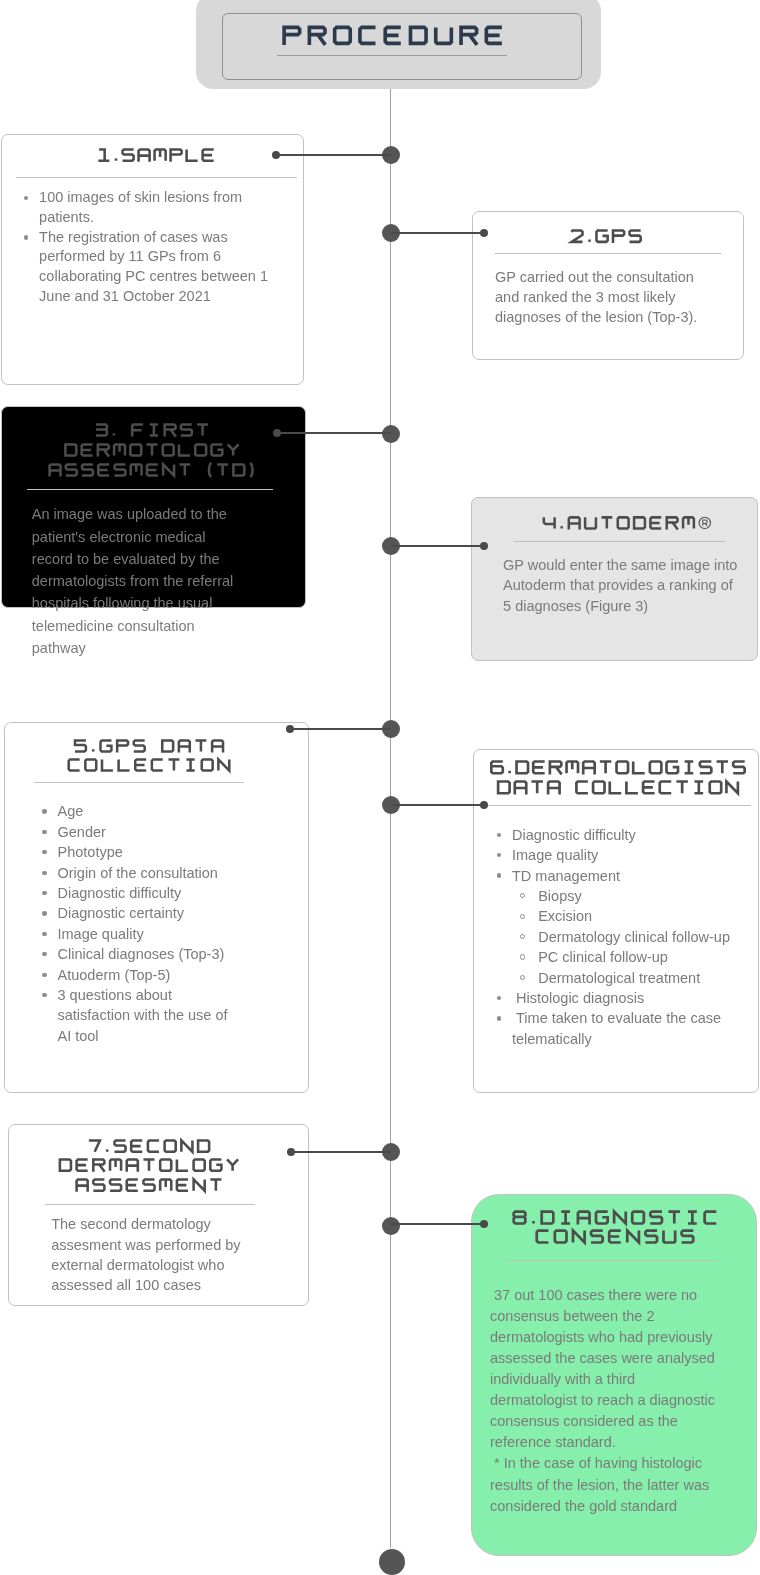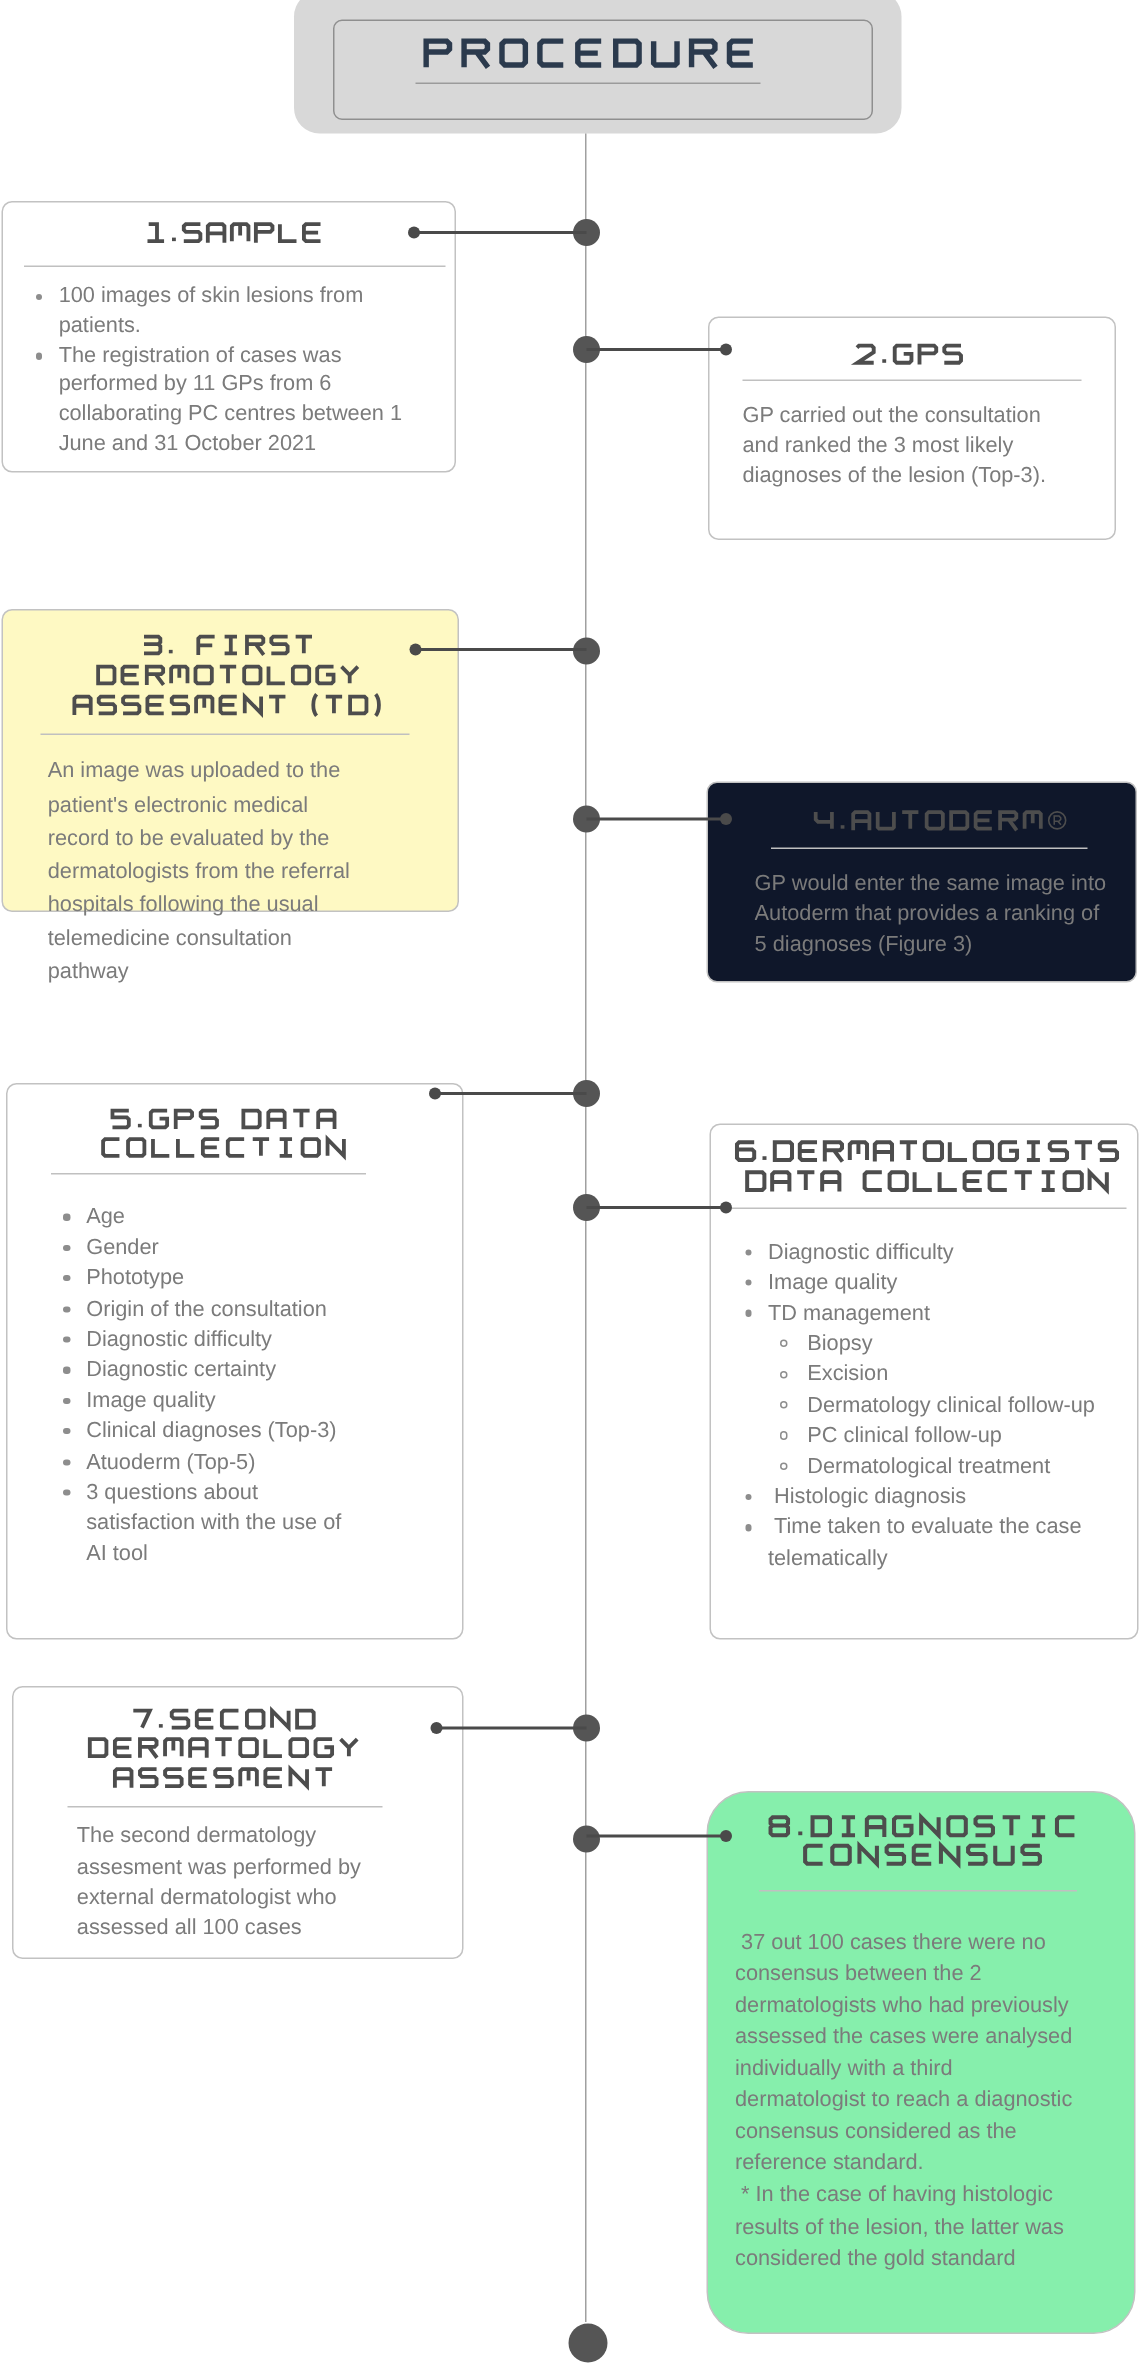--- a/index.html
+++ b/index.html
@@ -74,21 +74,21 @@
     <div class="axis" style="left: 390px; top: 89px; height: 1459px; background: rgb(160, 160, 160);"></div>
     <div class="dot" style="left: 381.7px; top: 145.9px; background: rgb(85, 85, 85);"></div>
     <div class="dot" style="left: 381.7px; top: 224px; background: rgb(85, 85, 85);"></div>
     <div class="dot" style="left: 381.7px; top: 425px; background: rgb(85, 85, 85);"></div>
     <div class="dot" style="left: 381.7px; top: 537.3px; background: rgb(85, 85, 85);"></div>
     <div class="dot" style="left: 381.7px; top: 720px; background: rgb(85, 85, 85);"></div>
     <div class="dot" style="left: 381.7px; top: 796px; background: rgb(85, 85, 85);"></div>
     <div class="dot" style="left: 381.7px; top: 1143px; background: rgb(85, 85, 85);"></div>
     <div class="dot" style="left: 381.7px; top: 1217px; background: rgb(85, 85, 85);"></div>
     <div class="dot end" style="left: 378.7px; top: 1549px; background: rgb(85, 85, 85);"></div>
-    <div class="card" style="left: 1px; top: 134px; width: 303px; height: 181px; border-color: rgb(194, 194, 194); background: rgb(255, 255, 255);">
+    <div class="card" style="left: 1px; top: 134px; width: 303px; height: 251px; border-color: rgb(194, 194, 194); background: rgb(255, 255, 255);">
       <div class="card-title">
         <div class="tline" style="left: 154px; top: 11.8px;">
           <svg class="sq" width="118.69" height="16.20" viewBox="-4 -10 879.1851851851852 120" aria-hidden="true">
             <g fill="none" stroke="#4d4d4d" stroke-width="19" stroke-linecap="butt" stroke-linejoin="miter" stroke-miterlimit="6">
               <path transform="translate(0.00 0)" d="M14 8 H55 V92 M8 92 H90"></path>
               <path transform="translate(118.74 0)" d="M20 74.5 V92"></path>
               <path transform="translate(179.48 0)" d="M90 8 H18 L8 18 V36 L18 46 H80 L90 56 V82 L80 92 H8"></path>
               <path transform="translate(298.22 0)" d="M8 100 V18 L18 8 H80 L90 18 V100 M8 54 H90"></path>
               <path transform="translate(416.96 0)" d="M8 92 V18 L18 8 H80 L90 18 V92 M49 8 V64"></path>
               <path transform="translate(535.70 0)" d="M8 100 V8 H80 L90 18 V36 L80 46 H8"></path>
@@ -124,21 +124,21 @@
         </div>
       </div>
       <div class="card-rule" style="left: 21.7px; top: 40.8px; width: 226.2px; background: rgb(192, 192, 192);"></div>
       <div class="card-body" style="left: 22px; top: 54.5px; width: 214px; color: rgb(123, 123, 123); font-size: 14.5px; line-height: 20.3px;">
         <p class="bp">GP carried out the consultation and ranked the 3 most likely diagnoses of the lesion (Top-3).</p>
       </div>
     </div>
     <div class="conn" style="left: 390.7px; top: 231.8px; width: 93.3px; background: rgb(74, 74, 74);">
       <div class="nub" style="background: rgb(74, 74, 74); left: 89.3px;"></div>
     </div>
-    <div class="card" style="left: 1px; top: 405.8px; width: 305.1px; height: 202px; border-color: rgb(194, 194, 194); background: #fef9c3;">
+    <div class="card" style="left: 1px; top: 405.8px; width: 305.1px; height: 202px; border-color: rgb(194, 194, 194); background: #000000;">
       <div class="card-title">
         <div class="tline" style="left: 150.1px; top: 15.5px;">
           <svg class="sq" width="115.23" height="15.96" viewBox="-4 -10 866.4210526315791 120" aria-hidden="true">
             <g fill="none" stroke="#4d4d4d" stroke-width="19" stroke-linecap="butt" stroke-linejoin="miter" stroke-miterlimit="6">
               <path transform="translate(0.00 0)" d="M8 8 H80 L90 18 V36 L80 46 H8 M80 46 L90 56 V82 L80 92 H8"></path>
               <path transform="translate(122.06 0)" d="M20 74.5 V92"></path>
               <path transform="translate(272.18 0)" d="M90 8 H18 L8 18 V100 M8 52 H78"></path>
               <path transform="translate(394.24 0)" d="M49 8 V92 M18 8 H80 M18 92 H80"></path>
               <path transform="translate(516.30 0)" d="M8 100 V8 H80 L90 18 V36 L80 46 H8 M52 46 L92 100"></path>
               <path transform="translate(638.36 0)" d="M90 8 H18 L8 18 V36 L18 46 H80 L90 56 V82 L80 92 H8"></path>
@@ -184,21 +184,21 @@
         </div>
       </div>
       <div class="card-rule" style="left: 25.1px; top: 82.1px; width: 245.5px; background: rgb(192, 192, 192);"></div>
       <div class="card-body" style="left: 29.8px; top: 96.7px; width: 210px; color: rgb(123, 123, 123); font-size: 14.5px; line-height: 22.2px;">
         <p class="bp">An image was uploaded to the patient's electronic medical record to be evaluated by the dermatologists from the referral hospitals following the usual telemedicine consultation pathway</p>
       </div>
     </div>
     <div class="conn" style="left: 277px; top: 432.4px; width: 113.7px; background: rgb(74, 74, 74);">
       <div class="nub" style="background: rgb(74, 74, 74); left: -4px;"></div>
     </div>
-    <div class="card" style="left: 471.2px; top: 521px; width: 287.2px; height: 134px; border-color: rgb(194, 194, 194); background: #0f172a;">
+    <div class="card" style="left: 471.2px; top: 497px; width: 287.2px; height: 164px; border-color: rgb(194, 194, 194); background: #e5e5e5;">
       <div class="card-title">
         <div class="tline" style="left: 155.3px; top: 17px;">
           <svg class="sq" width="169.70" height="15.84" viewBox="-4 -10 1285.5757575757575 120" aria-hidden="true">
             <g fill="none" stroke="#4d4d4d" stroke-width="19" stroke-linecap="butt" stroke-linejoin="miter" stroke-miterlimit="6">
               <path transform="translate(0.00 0)" d="M8 8 V46 L20 58 H90 M90 8 V92"></path>
               <path transform="translate(123.76 0)" d="M20 74.5 V92"></path>
               <path transform="translate(189.52 0)" d="M8 100 V18 L18 8 H80 L90 18 V100 M8 54 H90"></path>
               <path transform="translate(313.27 0)" d="M8 8 V85 L15 92 H83 L90 85 V8"></path>
               <path transform="translate(437.03 0)" d="M49 8 V92 M8 8 H90"></path>
               <path transform="translate(560.79 0)" d="M8 18 L18 8 H80 L90 18 V82 L80 92 H18 L8 82 Z"></path>

